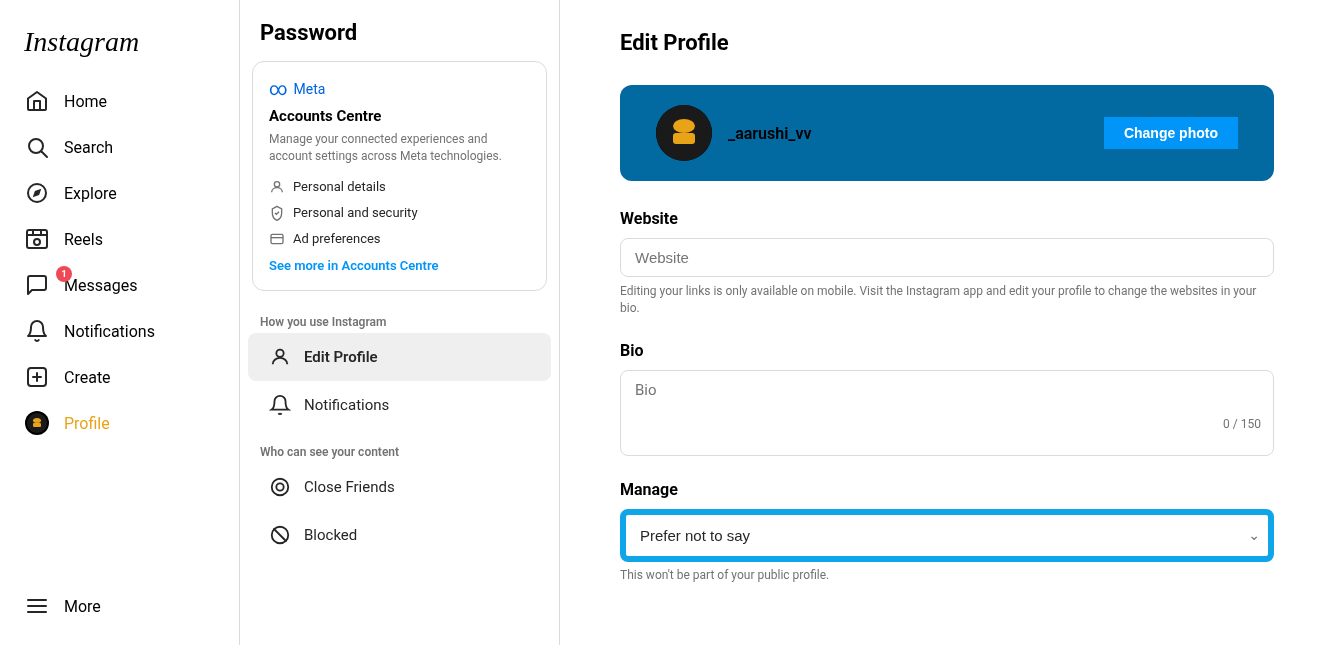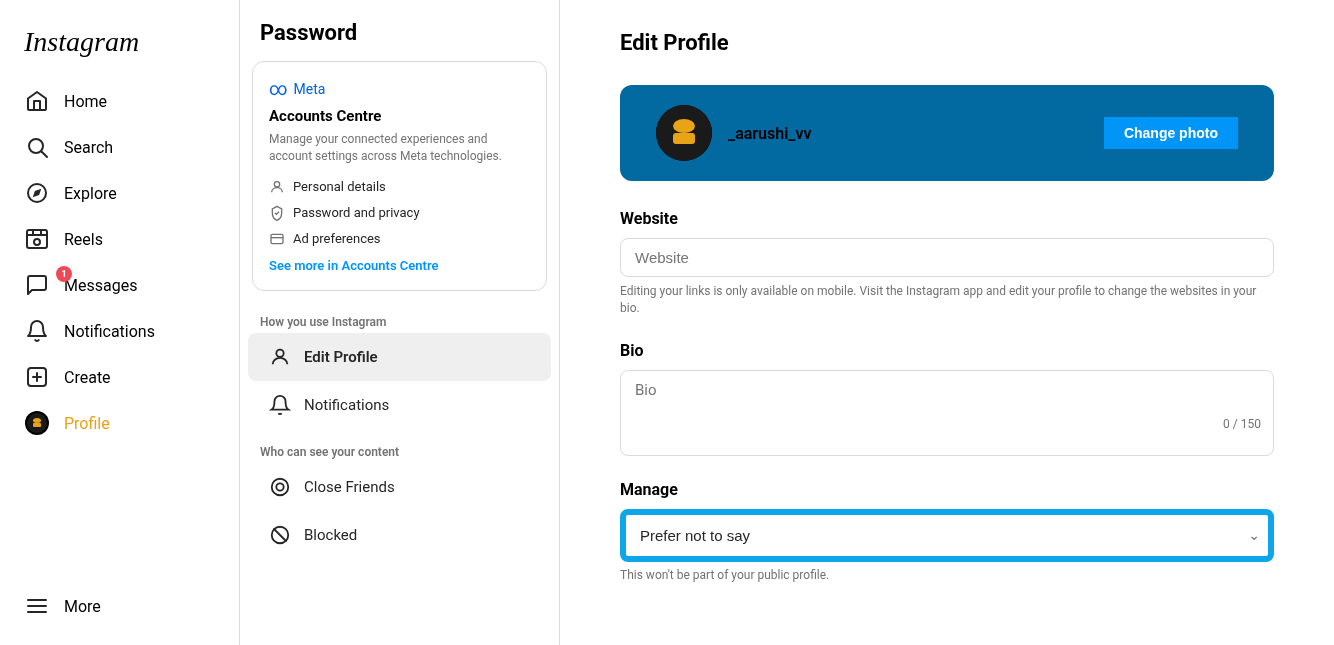--- a/index.html
+++ b/index.html
@@ -350,21 +350,21 @@
       </span>
       <span>Personal details</span>
     </div>
     <div class="ac-item">
       <span class="ac-item-icon">
         <svg width="16" height="16" viewBox="0 0 24 24" fill="none" stroke="#737373" stroke-width="2">
           <path d="M12 2l7 4v6c0 5-3.5 9.5-7 11C8.5 21.5 5 17 5 12V6z"></path>
           <polyline points="9,12 11,14 15,10"></polyline>
         </svg>
       </span>
-      <span>Password and privacy</span>
+      <span>Personal and security</span>
     </div>
     <div class="ac-item">
       <span class="ac-item-icon">
         <svg width="16" height="16" viewBox="0 0 24 24" fill="none" stroke="#737373" stroke-width="2">
           <rect x="3" y="5" width="18" height="14" rx="2"></rect>
           <line x1="3" y1="10" x2="21" y2="10"></line>
         </svg>
       </span>
       <span>Ad preferences</span>
     </div>

